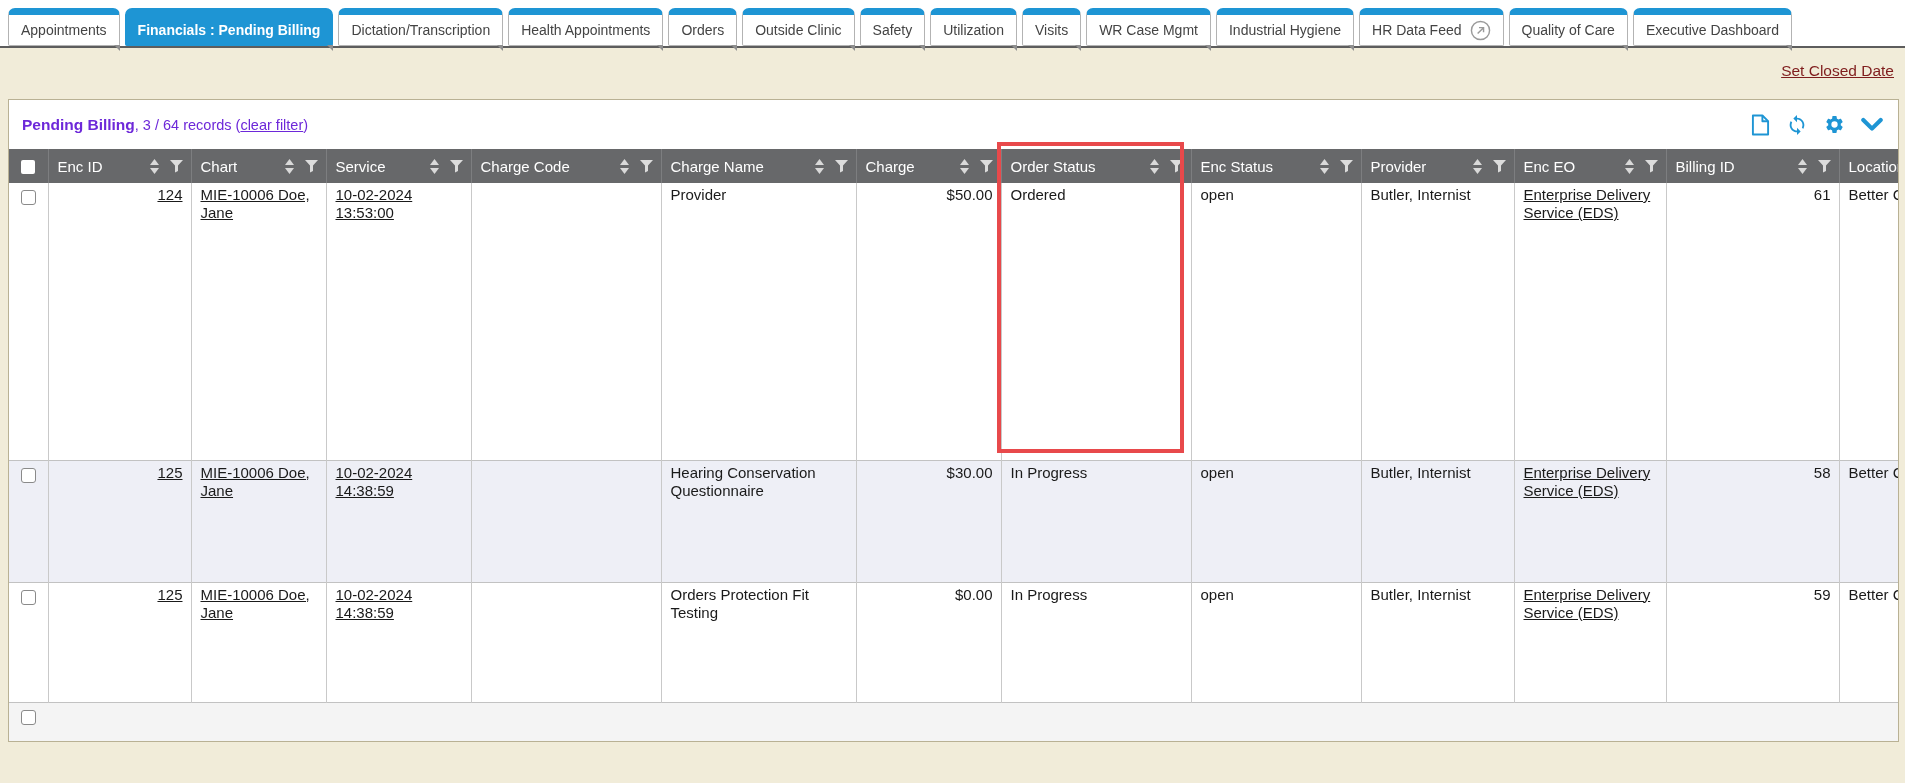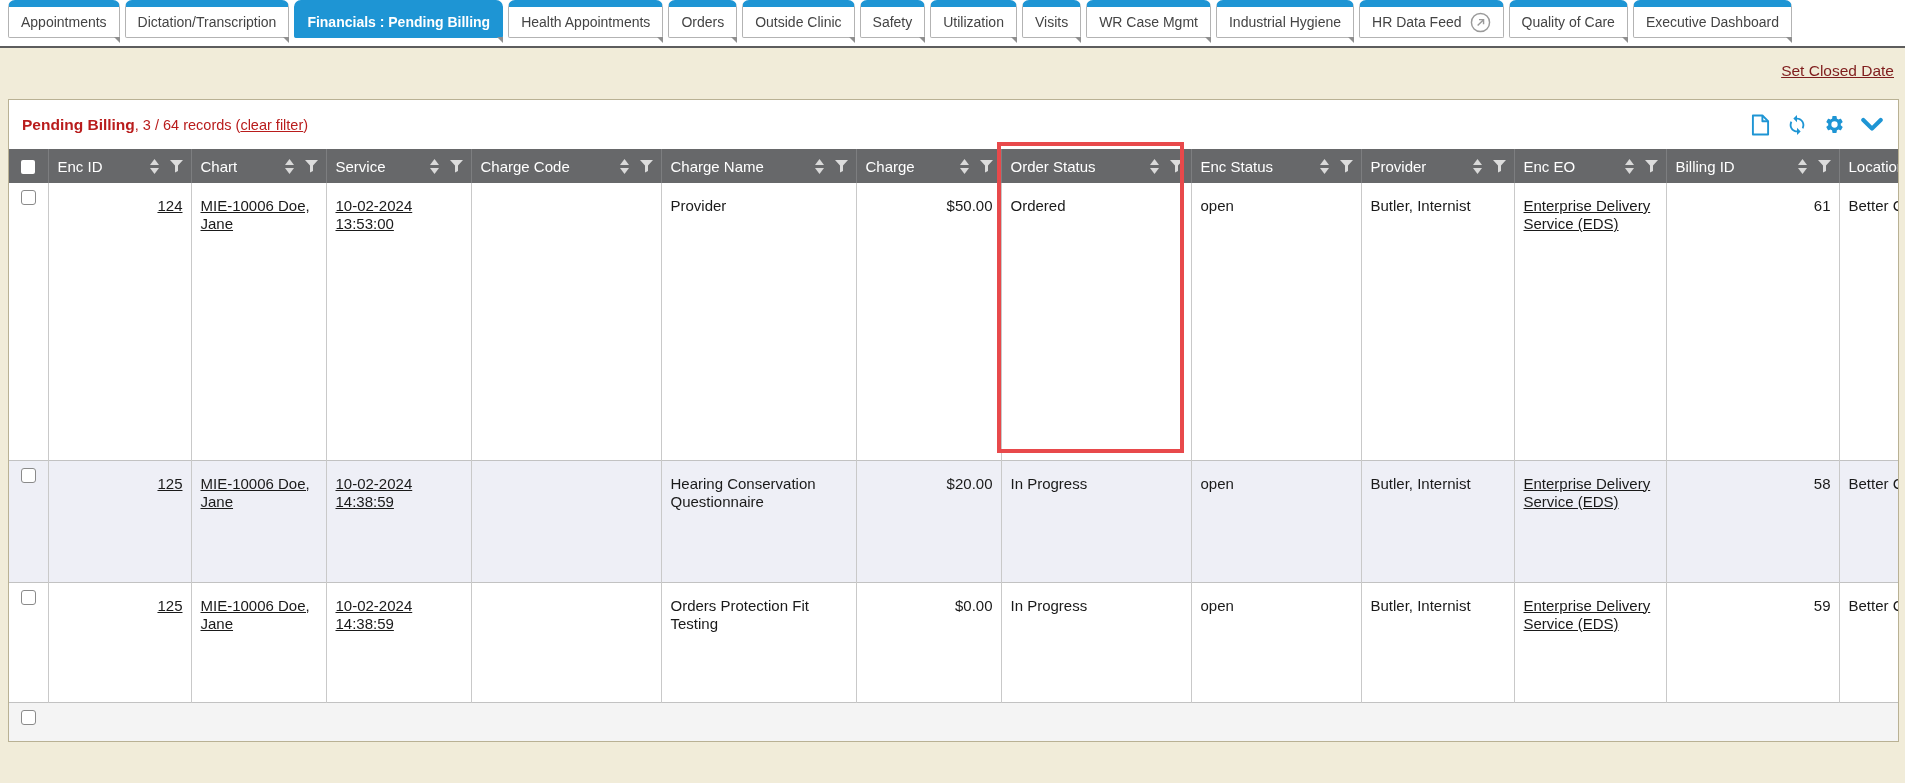--- a/index.html
+++ b/index.html
@@ -12,21 +12,21 @@
   html,body{margin:0;padding:0;}
   body{
     width:1905px;height:783px;overflow:hidden;position:relative;
     background:var(--page-bg);
     font-family:"Liberation Sans", sans-serif;
   }
   
   .tabbar{
     position:absolute;top:0;left:0;width:1905px;height:48px;box-sizing:border-box;
     background:#fff;border-bottom:2px solid #5d5d5d;
-    display:flex;align-items:flex-start;gap:5px;padding-left:8px;
+    display:flex;align-items:flex-end;gap:5px;padding-left:8px;
   }
   .tab{
     position:relative;flex:0 0 auto;box-sizing:border-box;height:38px;
     background:#fff;border:1px solid #b3b3b3;border-top:7px solid var(--accent);
     border-radius:7px 7px 2px 2px;
     padding:0 12px;display:flex;align-items:center;gap:8px;
     font-size:14px;color:#444;white-space:nowrap;cursor:pointer;
   }
   .tab.active{background:var(--accent);border-color:var(--accent);color:#fff;font-weight:bold;}
   .tab.fold::after{
@@ -38,36 +38,36 @@
   .set-closed{
     position:absolute;top:62px;right:11px;font-size:15.5px;color:#7f1d1d;
     text-decoration:underline;cursor:pointer;
   }
   
   .panel{
     position:absolute;left:8px;top:99px;width:1891px;height:643px;box-sizing:border-box;
     background:#fff;border:1px solid #b9b194;overflow:hidden;
   }
   .panel-header{height:49px;display:flex;align-items:center;padding:0 10px 0 13px;box-sizing:border-box;}
-  .panel-title-group{font-size:14.5px;color:#b91c1c;white-space:nowrap;}
+  .panel-title-group{font-size:14.5px;color:#6d28d9;white-space:nowrap;}
   .panel-title{font-weight:bold;font-size:15.5px;}
   .clear-filter{text-decoration:underline;cursor:pointer;}
   .toolbar{margin-left:auto;display:flex;align-items:center;gap:16px;padding-right:5px;}
   .tbtn{display:flex;align-items:center;cursor:pointer;}
   
   table{border-collapse:collapse;table-layout:fixed;width:2050px;}
   thead th{
     background:var(--header-gray);height:34px;padding:0;border-right:1px solid #7d7e80;
   }
   .hcell{display:flex;align-items:center;padding:0 8px 0 9px;color:#ffffff;font-weight:normal;font-size:15px;}
   .hlabel{white-space:nowrap;overflow:hidden;}
   .hicons{margin-left:auto;display:flex;align-items:center;gap:10px;}
   .hicons span{display:flex;cursor:pointer;}
   tbody td{
-    vertical-align:top;padding:14px 8px 4px 9px;font-size:15px;color:#1a1a1a;
+    vertical-align:top;padding:3px 8px 4px 9px;font-size:15px;color:#1a1a1a;
     border-right:1px solid #c9c9c9;line-height:1.22;overflow:hidden;box-sizing:border-box;
   }
   tbody tr{border-top:1px solid #c2c2c2;}
   tbody tr.r0{border-top:none;}
   tbody tr.r0 td{height:277px;}
   tbody tr.r1 td{height:122px;}
   tbody tr.r2 td{height:120px;}
   tbody tr.stripe td{background:var(--stripe);}
   td.cb,th.cb{text-align:center;padding:7px 0 0 0;}
   th.cb{padding:0;text-align:center;}
@@ -90,25 +90,25 @@
     border:4px solid var(--red);pointer-events:none;z-index:10;background:transparent;
   }
 </style>
 </head>
 <body>
 
 <div class="tabbar" id="tabbar">
     <div class="tab fold">
       <span>Appointments</span>
     </div>
-    <div class="tab fold">
-      <span>Dictation/Transcription</span>
-    </div>
     <div class="tab active fold">
       <span>Financials : Pending Billing</span>
+    </div>
+    <div class="tab fold">
+      <span>Dictation/Transcription</span>
     </div>
     <div class="tab fold">
       <span>Health Appointments</span>
     </div>
     <div class="tab fold">
       <span>Orders</span>
     </div>
     <div class="tab fold">
       <span>Outside Clinic</span>
     </div>
@@ -413,21 +413,21 @@
           <td class="alr"><span>61</span></td>
           <td class="nowrap"><span>Better Cor</span></td>
         </tr>
         <tr class="r1 stripe">
           <td class="cb"><input type="checkbox" class="row-cb" style=""></td>
           <td class="alr"><a>125</a></td>
           <td><a>MIE-10006 Doe, Jane</a></td>
           <td><a>10-02-2024 14:38:59</a></td>
           <td></td>
           <td><span>Hearing Conservation Questionnaire</span></td>
-          <td class="alr"><span>$20.00</span></td>
+          <td class="alr"><span>$30.00</span></td>
           <td><span>In Progress</span></td>
           <td><span>open</span></td>
           <td><span>Butler, Internist</span></td>
           <td><a>Enterprise Delivery Service (EDS)</a></td>
           <td class="alr"><span>58</span></td>
           <td class="nowrap"><span>Better Cor</span></td>
         </tr>
         <tr class="r2">
           <td class="cb"><input type="checkbox" class="row-cb" style=""></td>
           <td class="alr"><a>125</a></td>

